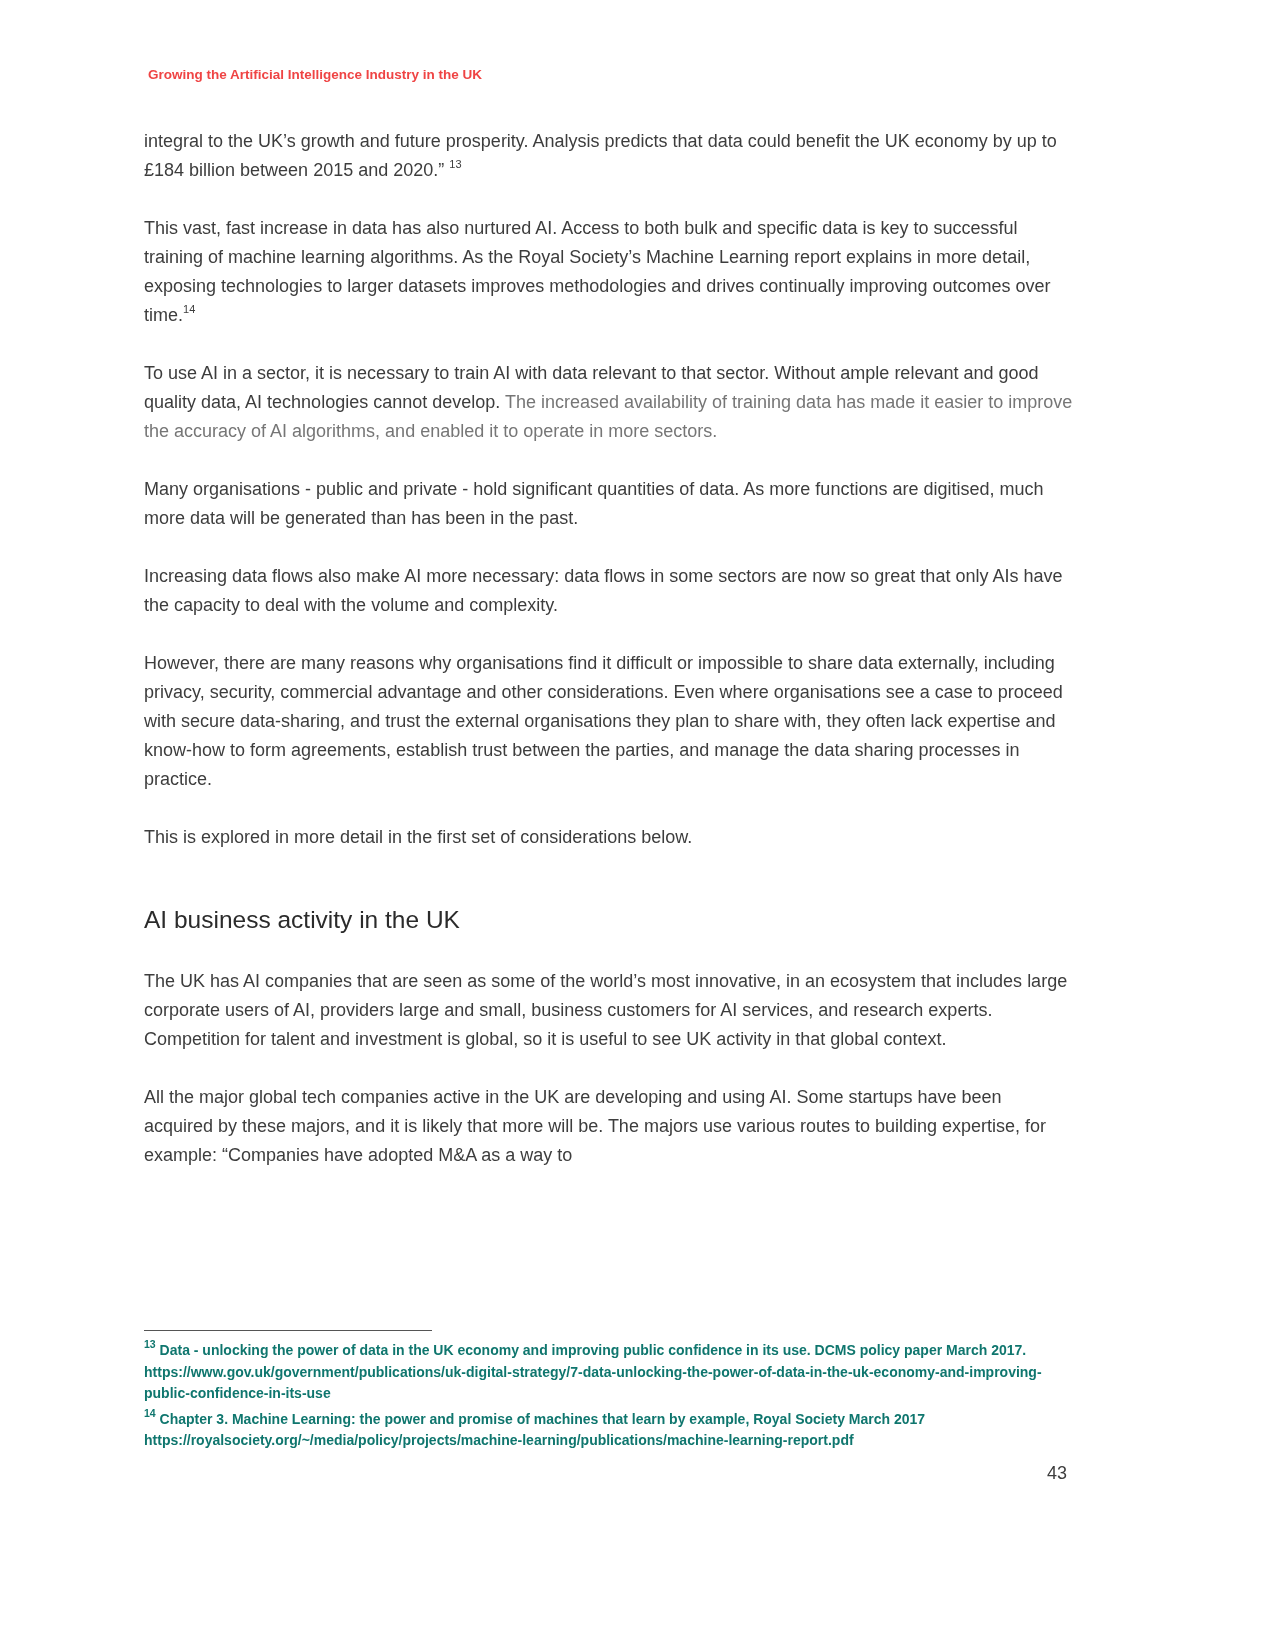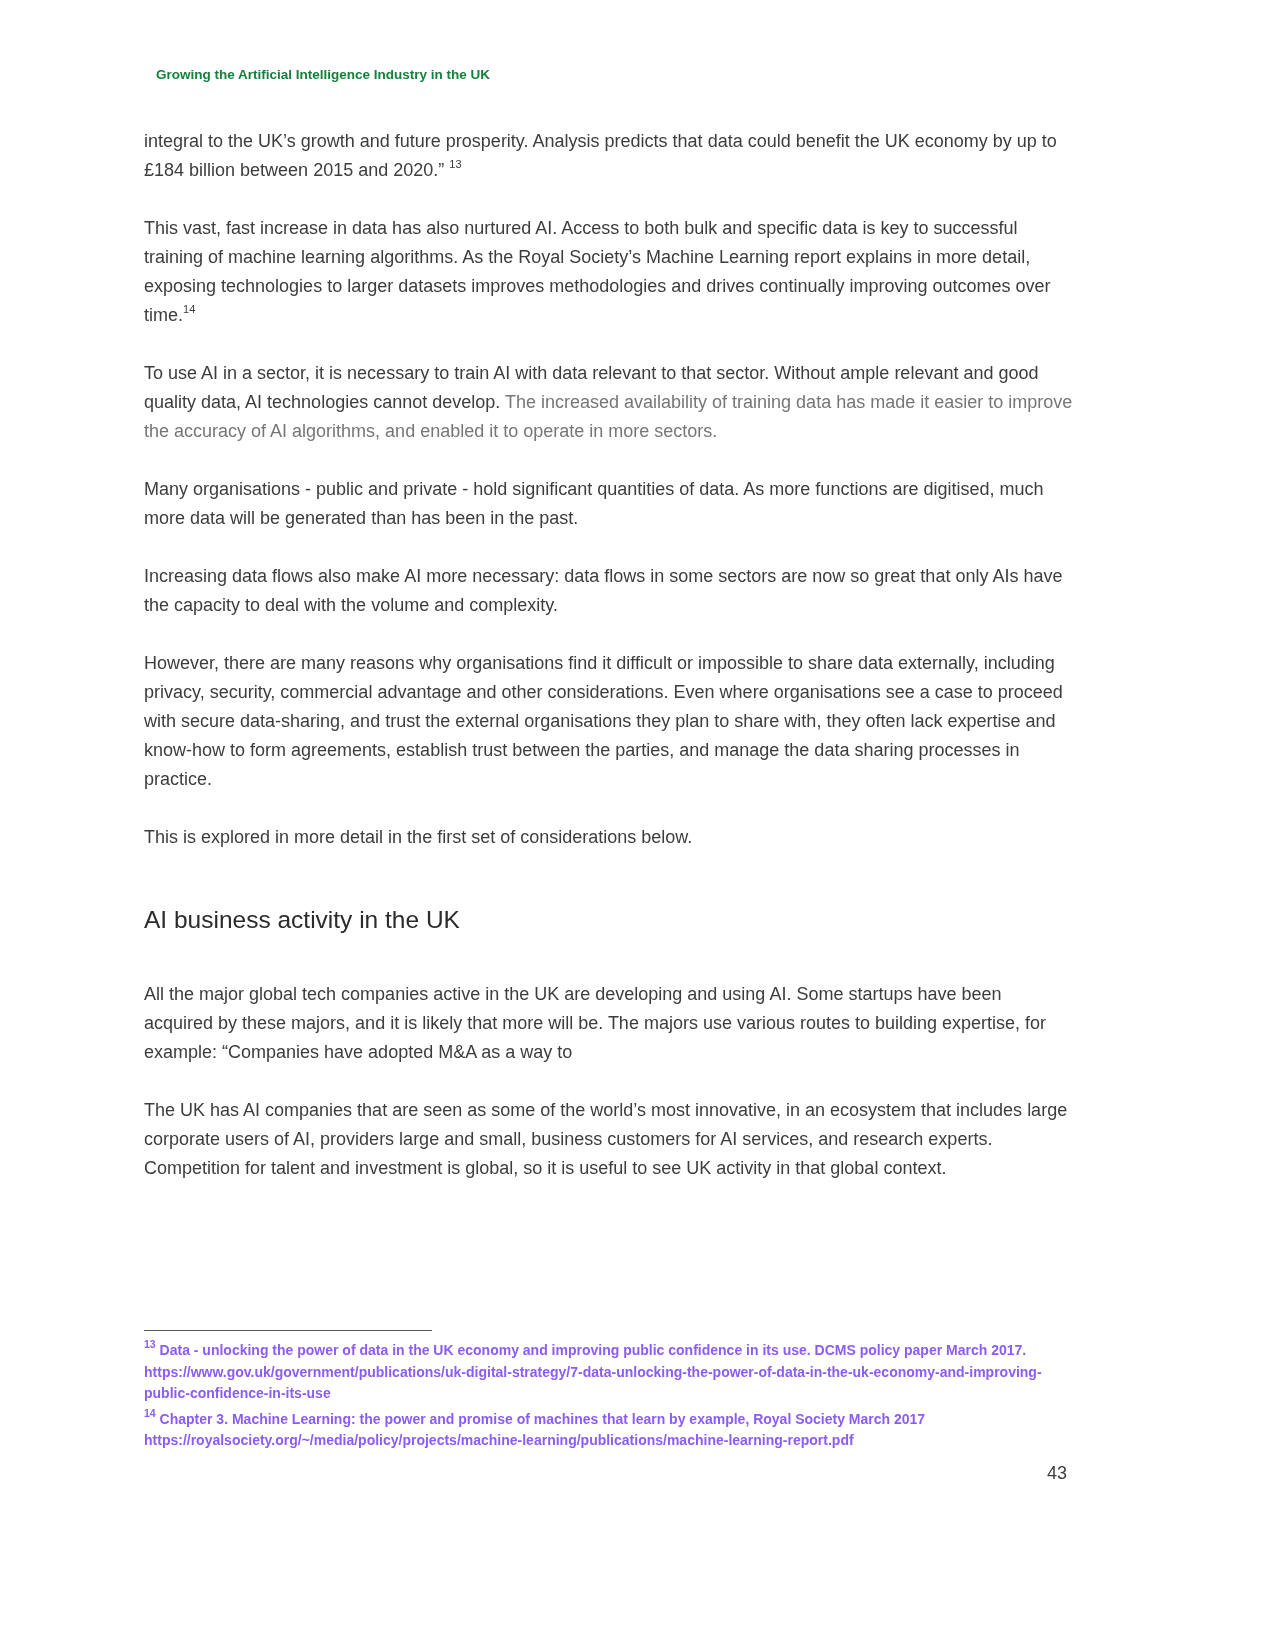--- a/index.html
+++ b/index.html
@@ -15,61 +15,61 @@
   }
   .margin-box {
     position: absolute;
     left: 144px;
     top: 66px;
     width: 930px;
   }
   .running-header {
     font-size: 13.5px;
     font-weight: 700;
-    color: #15803d;
-    margin: 0 0 44px 12px;
+    color: #ef4444;
+    margin: 0 0 44px 4px;
     line-height: 17px;
   }
   .para {
     font-size: 18px;
     line-height: 29px;
     margin: 0 0 29px 0;
     color: #3d3d3d;
   }
   .muted { color: #767676; }
   .fn-ref {
     font-size: 11px;
     line-height: 0;
     position: relative;
     top: -1px;
   }
   .section-heading {
     font-size: 24.5px;
     font-weight: 400;
     color: #2b2b2b;
     line-height: 30px;
-    margin: 53px 0 45px 0;
+    margin: 53px 0 32px 0;
   }
   .footnotes {
     position: absolute;
     left: 144px;
     top: 1330px;
     width: 930px;
   }
   .fn-divider {
     width: 288px;
     height: 0;
     border-top: 1px solid #555555;
     margin: 0 0 9px 0;
   }
   .footnote {
     font-size: 14px;
     font-weight: 700;
     line-height: 21.5px;
-    color: #8b5cf6;
+    color: #0f766e;
     margin: 0 0 4px 0;
   }
   .fn-num {
     font-size: 10.5px;
     line-height: 0;
     position: relative;
     top: -1px;
   }
   .page-number {
     position: absolute;
@@ -97,23 +97,23 @@
     <p class="para">Many organisations - public and private - hold significant quantities of data. As more functions are digitised, much more data will be generated than has been in the past.</p>
 
     <p class="para">Increasing data flows also make AI more necessary: data flows in some sectors are now so great that only AIs have the capacity to deal with the volume and complexity.</p>
 
     <p class="para">However, there are many reasons why organisations find it difficult or impossible to share data externally, including privacy, security, commercial advantage and other considerations. Even where organisations see a case to proceed with secure data-sharing, and trust the external organisations they plan to share with, they often lack expertise and know-how to form agreements, establish trust between the parties, and manage the data sharing processes in practice.</p>
 
     <p class="para">This is explored in more detail in the first set of considerations below.</p>
 
     <h2 class="section-heading">AI business activity in the UK</h2>
 
+    <p class="para">The UK has AI companies that are seen as some of the world’s most innovative, in an ecosystem that includes large corporate users of AI, providers large and small, business customers for AI services, and research experts. Competition for talent and investment is global, so it is useful to see UK activity in that global context.</p>
+
     <p class="para">All the major global tech companies active in the UK are developing and using AI. Some startups have been acquired by these majors, and it is likely that more will be. The majors use various routes to building expertise, for example: “Companies have adopted M&amp;A as a way to</p>
-
-    <p class="para">The UK has AI companies that are seen as some of the world’s most innovative, in an ecosystem that includes large corporate users of AI, providers large and small, business customers for AI services, and research experts. Competition for talent and investment is global, so it is useful to see UK activity in that global context.</p>
 
   </div>
 
   <div class="footnotes">
     <div class="fn-divider"></div>
     <p class="footnote"><sup class="fn-num">13</sup> <span>Data - unlocking the power of data in the UK economy and improving public confidence in its use. DCMS policy paper March 2017. https://www.gov.uk/government/publications/uk-digital-strategy/7-data-unlocking-the-power-of-data-in-the-uk-economy-and-improving-public-confidence-in-its-use</span></p>
     <p class="footnote"><sup class="fn-num">14</sup> <span>Chapter 3. Machine Learning: the power and promise of machines that learn by example, Royal Society March 2017 https://royalsociety.org/~/media/policy/projects/machine-learning/publications/machine-learning-report.pdf</span></p>
   </div>
 
   <div class="page-number">43</div>

